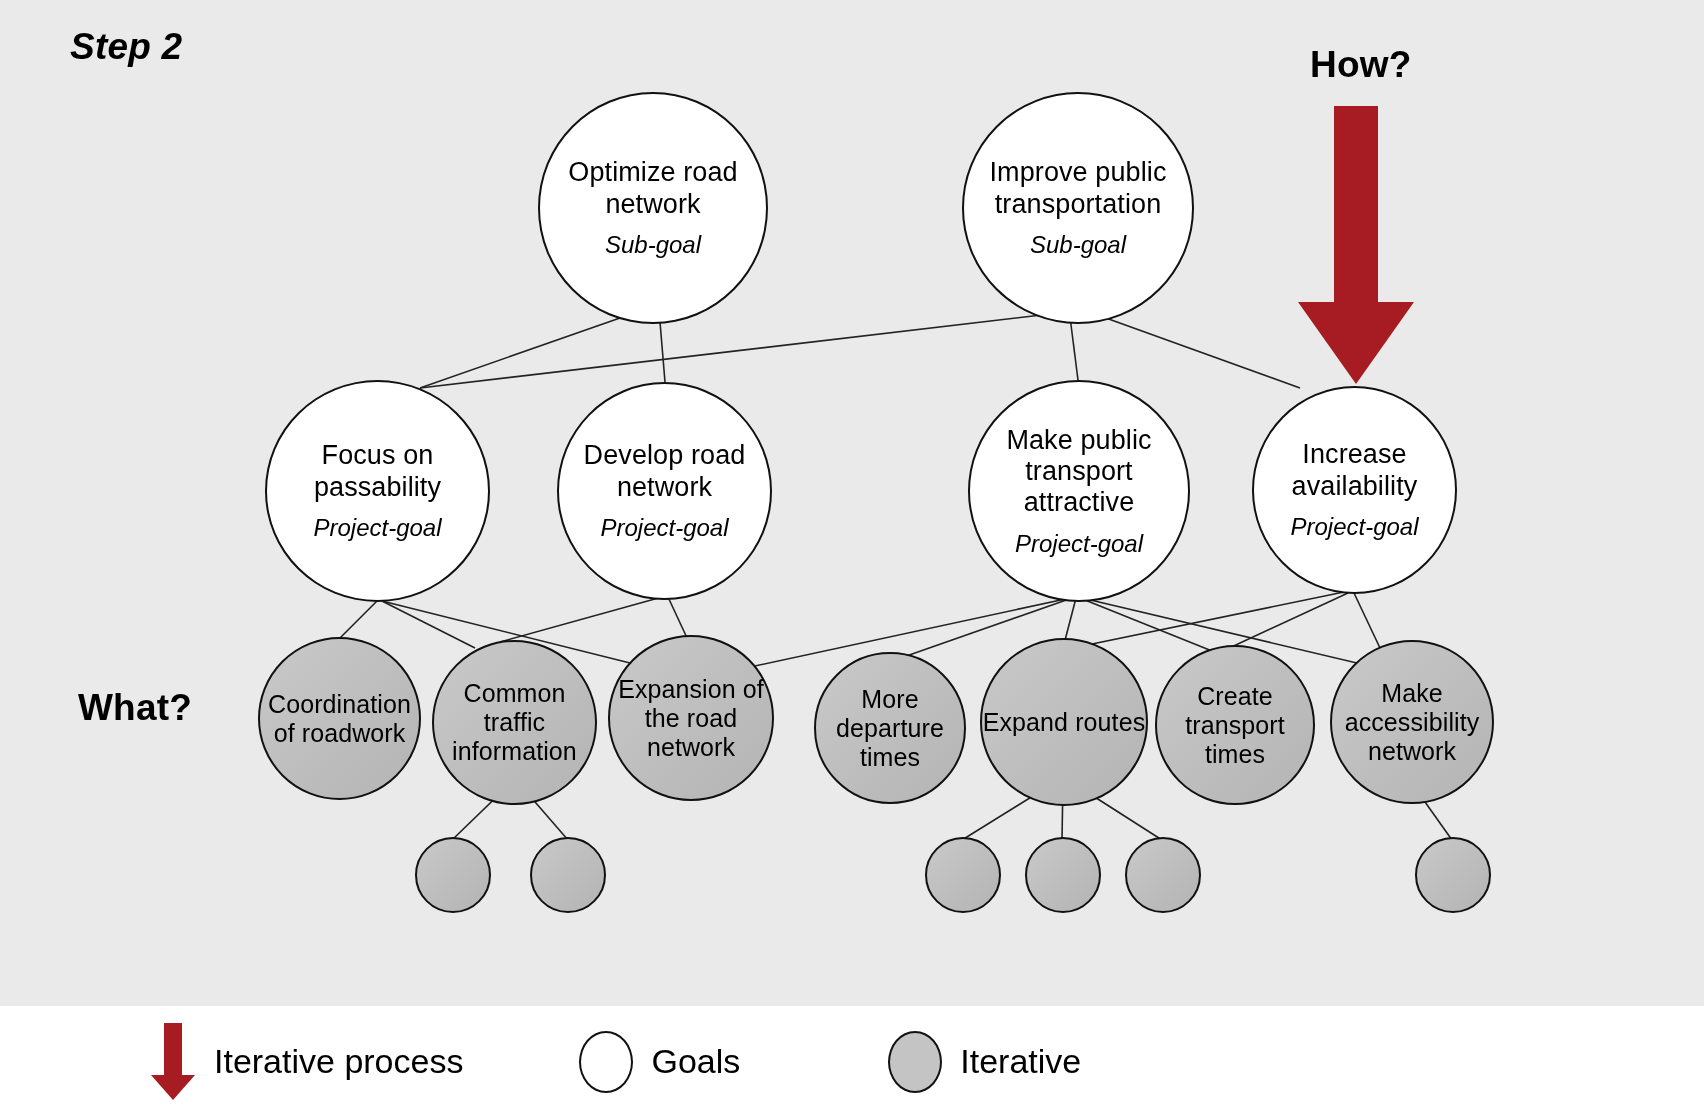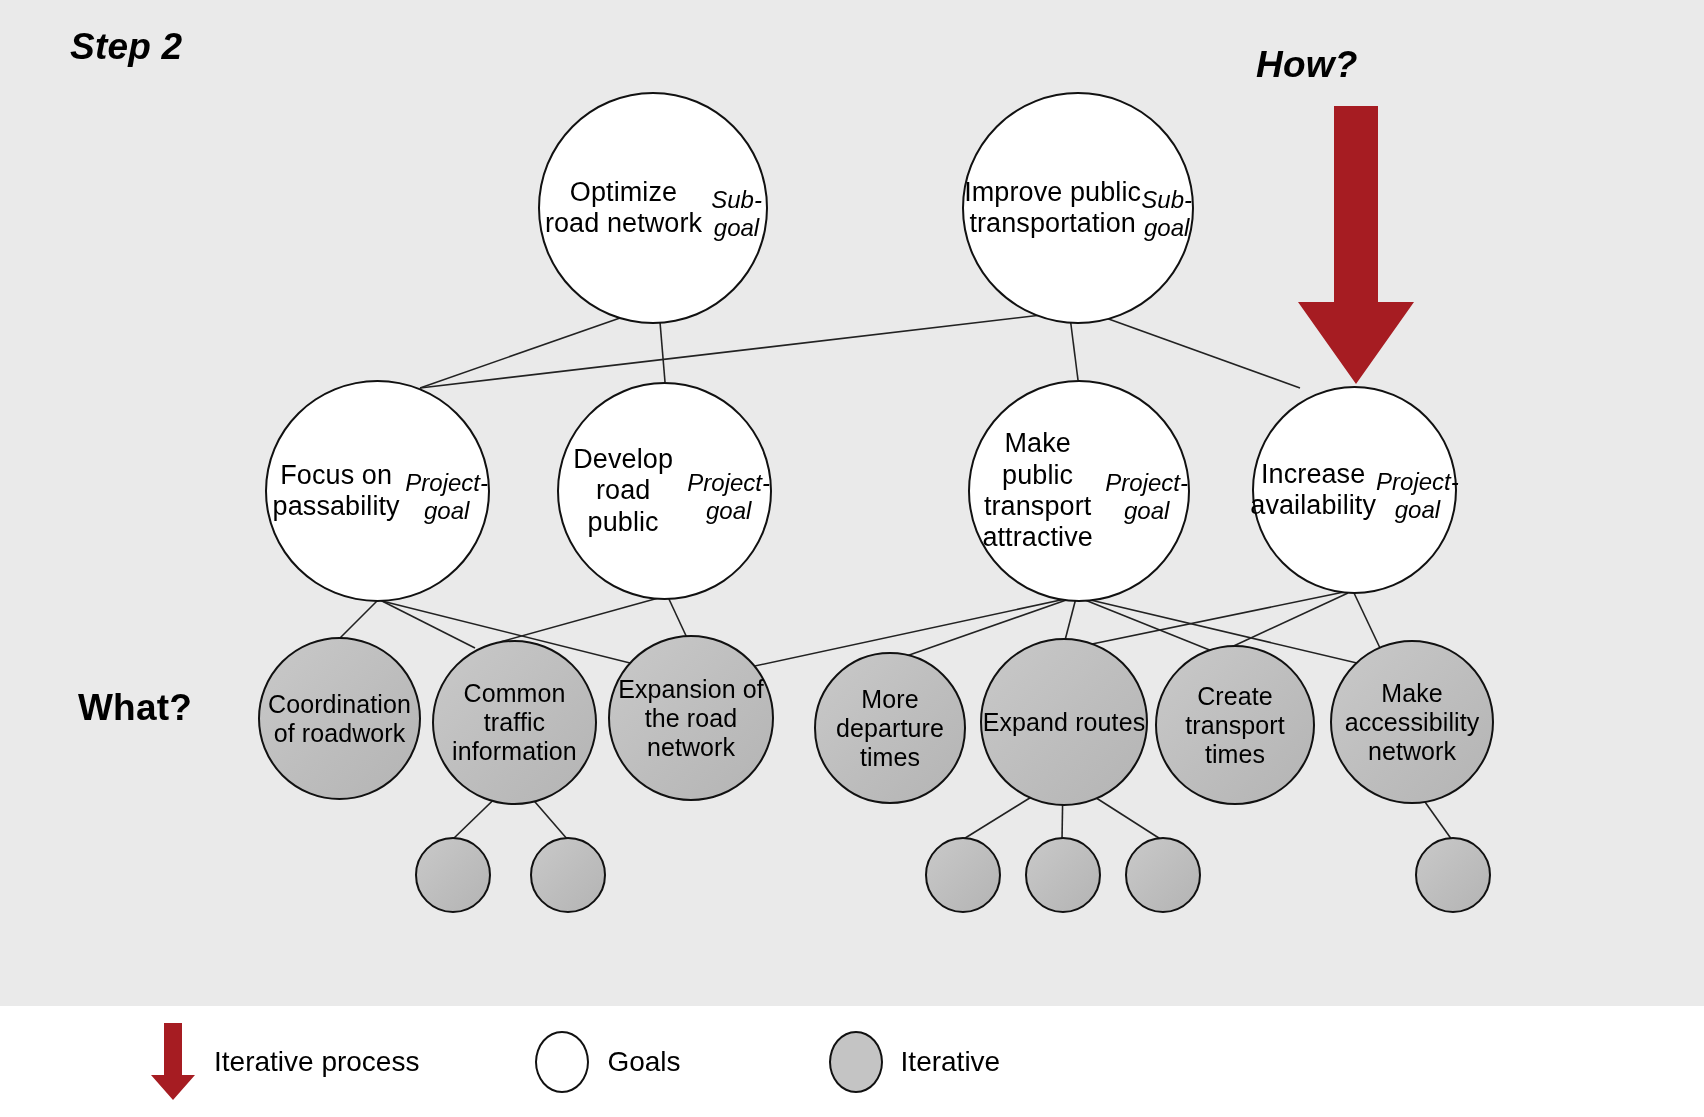--- a/index.html
+++ b/index.html
@@ -32,21 +32,21 @@
     width: 1704px;
     height: 1006px;
     pointer-events: none;
   }
   
   .node {
     position: absolute;
     border-radius: 50%;
     border: 2.2px solid #111111;
     display: flex;
-    flex-direction: row;
+    flex-direction: column;
     align-items: center;
     justify-content: center;
     text-align: center;
     line-height: 1.16;
     color: #000000;
   }
   .goal {
     background: #ffffff;
   }
   .delivery {
@@ -66,21 +66,21 @@
   .node.delivery .title { font-size: 25px; }
   .blank { }
   
   .heading {
     position: absolute;
     font-weight: bold;
     color: #000000;
     letter-spacing: .2px;
   }
   #step-label  { left: 70px;  top: 26px;  font-size: 37px; font-style: italic; }
-  #how-label   { left: 1256px; top: 44px; font-size: 37px; font-style: italic; }
+  #how-label   { left: 1310px; top: 44px; font-size: 37px; }
   #what-label  { left: 78px;  top: 687px; font-size: 37px; }
   
   #how-arrow {
     position: absolute;
     left: 1296px;
     top: 106px;
     width: 120px;
     height: 280px;
   }
   
@@ -92,21 +92,21 @@
     height: 111px;
     background: #ffffff;
     display: flex;
     align-items: center;
   }
   .legend-item {
     display: flex;
     align-items: center;
   }
   .legend-item .lbl {
-    font-size: 28px;
+    font-size: 34px;
     color: #000000;
     margin-left: 18px;
     white-space: nowrap;
   }
   #legend-arrow-wrap { margin-left: 150px; }
   #legend-goal-wrap  { margin-left: 116px; }
   #legend-deliv-wrap { margin-left: 148px; }
   .legend-circle {
     width: 54px;
     height: 62px;
@@ -178,21 +178,21 @@
       <span class="title">Improve public transportation</span>
       <span class="kind">Sub-goal</span>
     </div>
 
     <div class="node goal" style="left:265px; top:380px; width:225px; height:222px;">
       <span class="title">Focus on passability</span>
       <span class="kind">Project-goal</span>
     </div>
 
     <div class="node goal" style="left:557px; top:382px; width:215px; height:218px;">
-      <span class="title">Develop  road public</span>
+      <span class="title">Develop  road network</span>
       <span class="kind">Project-goal</span>
     </div>
 
     <div class="node goal" style="left:968px; top:380px; width:222px; height:222px;">
       <span class="title">Make public transport attractive</span>
       <span class="kind">Project-goal</span>
     </div>
 
     <div class="node goal" style="left:1252px; top:386px; width:205px; height:208px;">
       <span class="title">Increase availability</span>

